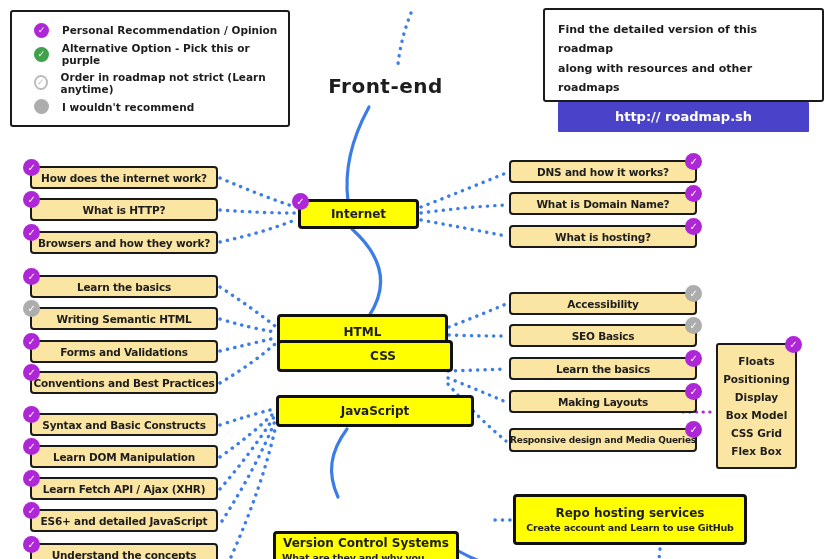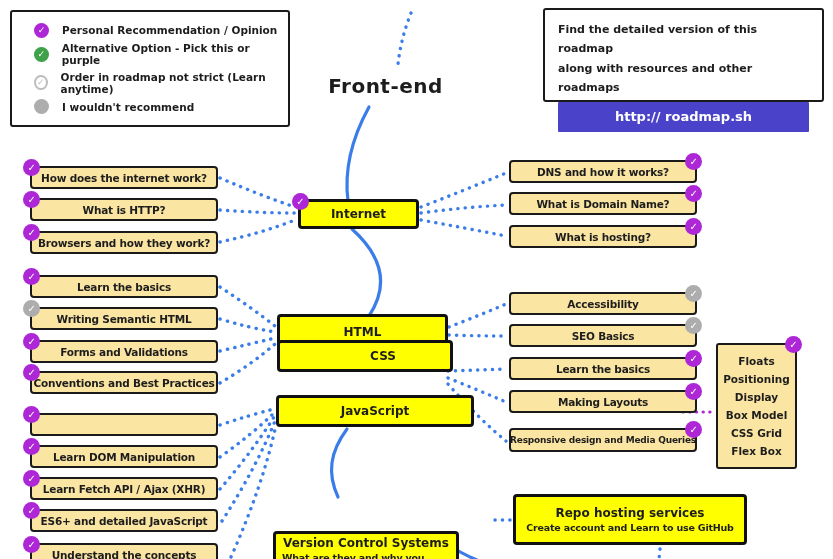--- a/index.html
+++ b/index.html
@@ -230,20 +230,21 @@
     <div>Floats</div>
     <div>Positioning</div>
     <div>Display</div>
     <div>Box Model</div>
     <div>CSS Grid</div>
     <div>Flex Box</div>
   </div>
 
   <div class="topic" style="left:30px; top:413px; width:188px; height:23px;">
     <span class="badge b-purple tl">✓</span>
+    <span>Syntax and Basic Constructs</span>
   </div>
   <div class="topic" style="left:30px; top:445px; width:188px; height:23px;">
     <span class="badge b-purple tl">✓</span>
     <span>Learn DOM Manipulation</span>
   </div>
   <div class="topic" style="left:30px; top:477px; width:188px; height:23px;">
     <span class="badge b-purple tl">✓</span>
     <span>Learn Fetch API / Ajax (XHR)</span>
   </div>
   <div class="topic" style="left:30px; top:509px; width:188px; height:23px;">

